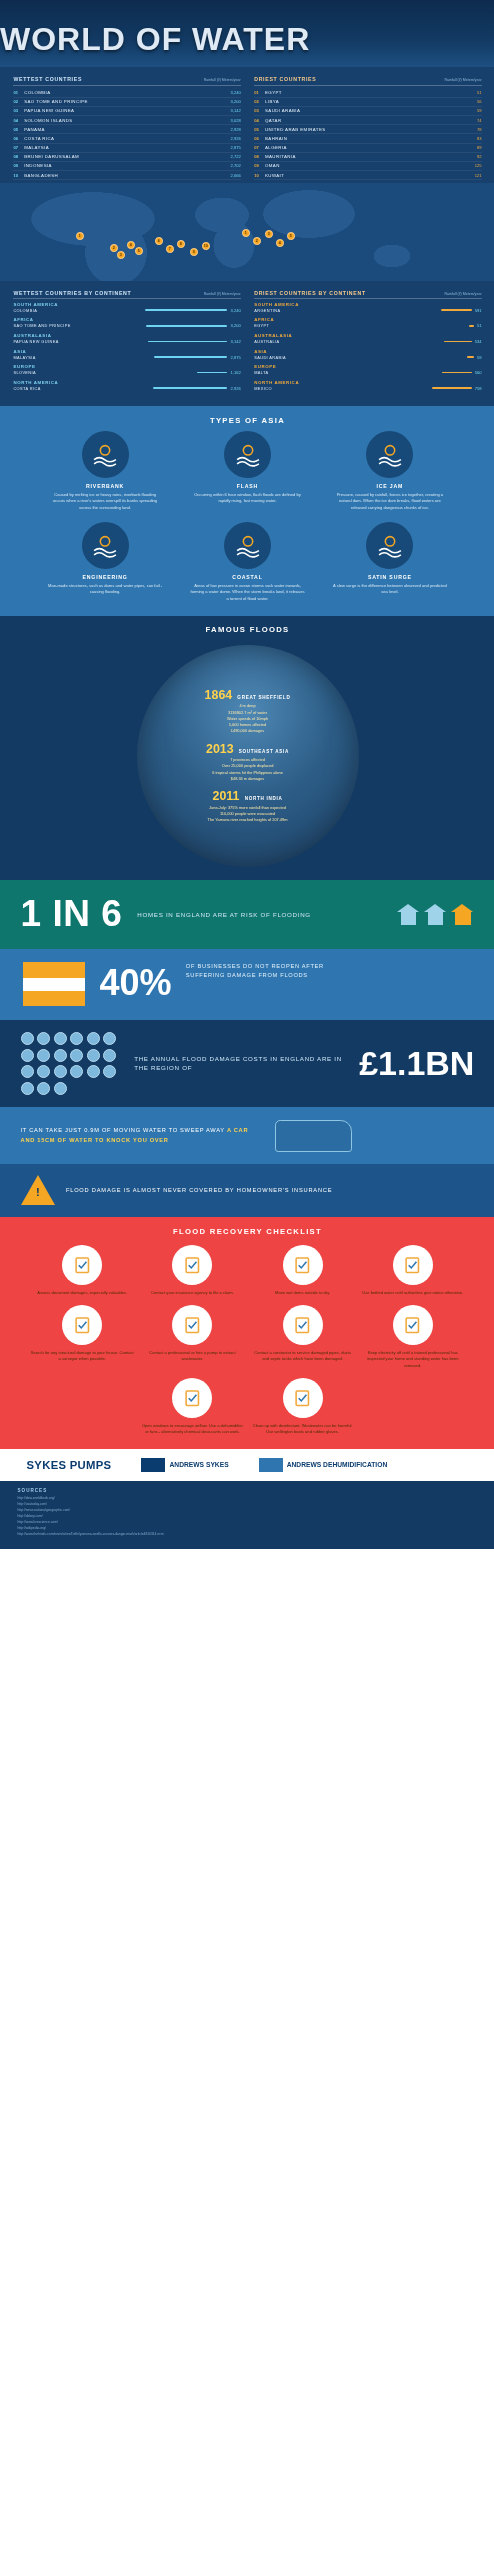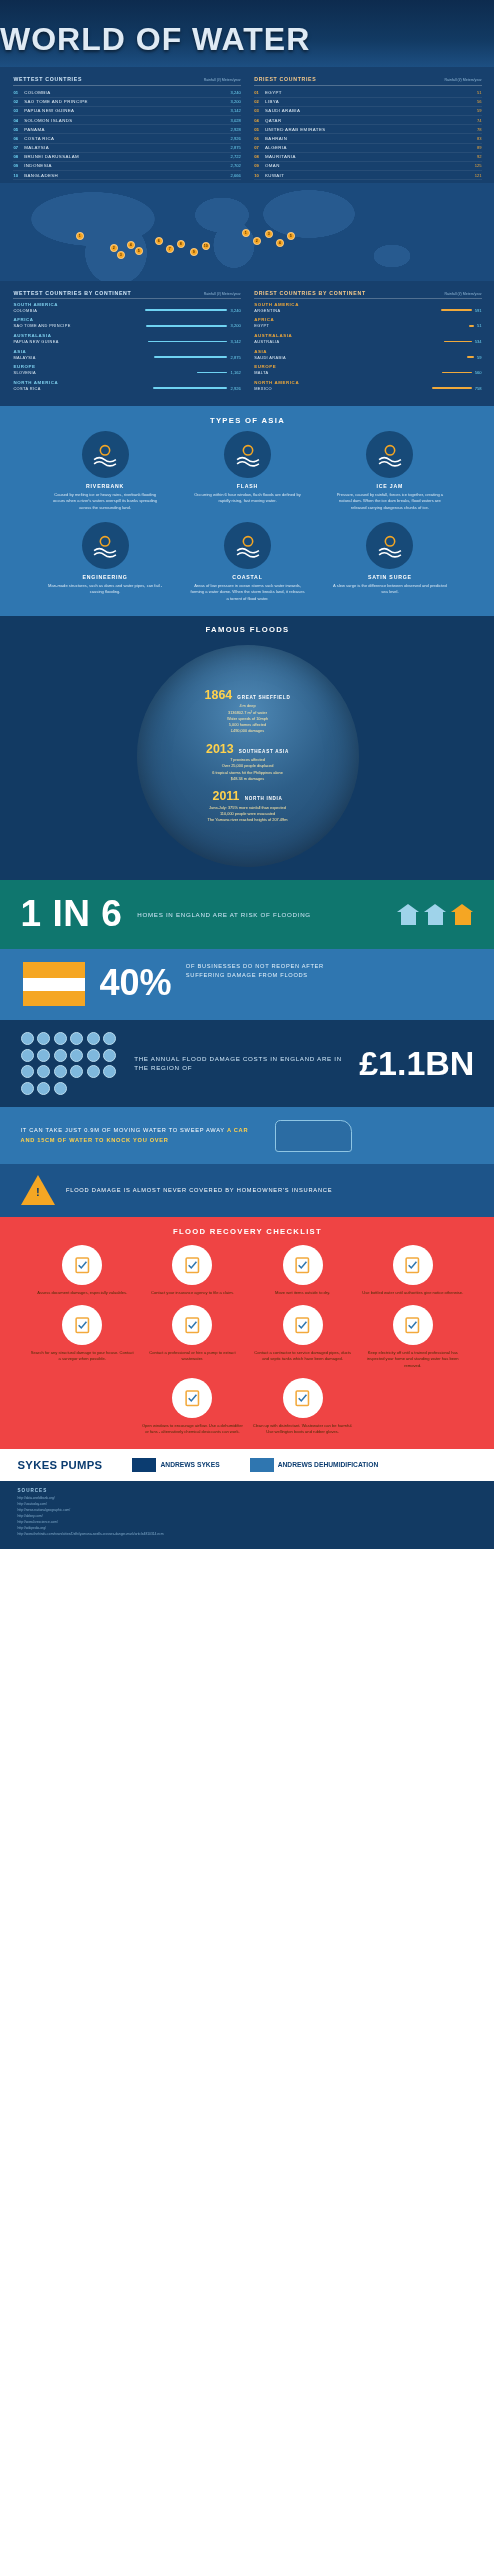--- a/index.html
+++ b/index.html
@@ -195,21 +195,21 @@
   .check-title { text-align: center; font-size: 7.7px; letter-spacing: 1.3px; font-weight: bold; padding: 8.2px 0 3.1px 0; color: #ffffff; }
   .check-grid { display: flex; flex-wrap: wrap; gap: 9.3px 7.2px; justify-content: center; padding: 6.2px 17.5px 0 17.5px; }
   .check-item { width: 103px; text-align: center; }
   .check-icon {
     width: 40px; height: 40px; border-radius: 50%; background: #ffffff; margin: 0 auto 4.6px auto;
     display: flex; align-items: center; justify-content: center;
   }
   .check-text { font-size: 4.1px; line-height: 1.55; color: #4a2d05; }
 
   
-  .logos { background: #ffffff; display: flex; align-items: center; gap: 30px; padding: 9.3px 17.5px; }
+  .logos { background: #ffffff; display: flex; align-items: center; gap: 30px; padding: 9.3px 17.5px; margin-left: 9px; }
   .logo-sykes { font-size: 11.3px; font-weight: bold; color: #0b3c70; letter-spacing: 0.3px; }
   .logo-box { display: flex; align-items: center; gap: 4.1px; }
   .logo-chip { width: 24px; height: 13.4px; background: #0b3c70; }
   .logo-chip.alt { background: #2f76b0; }
   .logo-txt { font-size: 6.7px; font-weight: bold; color: #0b3c70; line-height: 1.1; }
 
   .sources { background: #123a63; padding: 7.2px 17.5px 11.3px 17.5px; }
   .sources h4 { font-size: 4.6px; letter-spacing: 1px; color: #9fc8e5; margin-bottom: 3.1px; }
   .sources div { font-size: 3.3px; color: #7fa9c9; line-height: 1.8; word-break: break-all; }
 </style>

